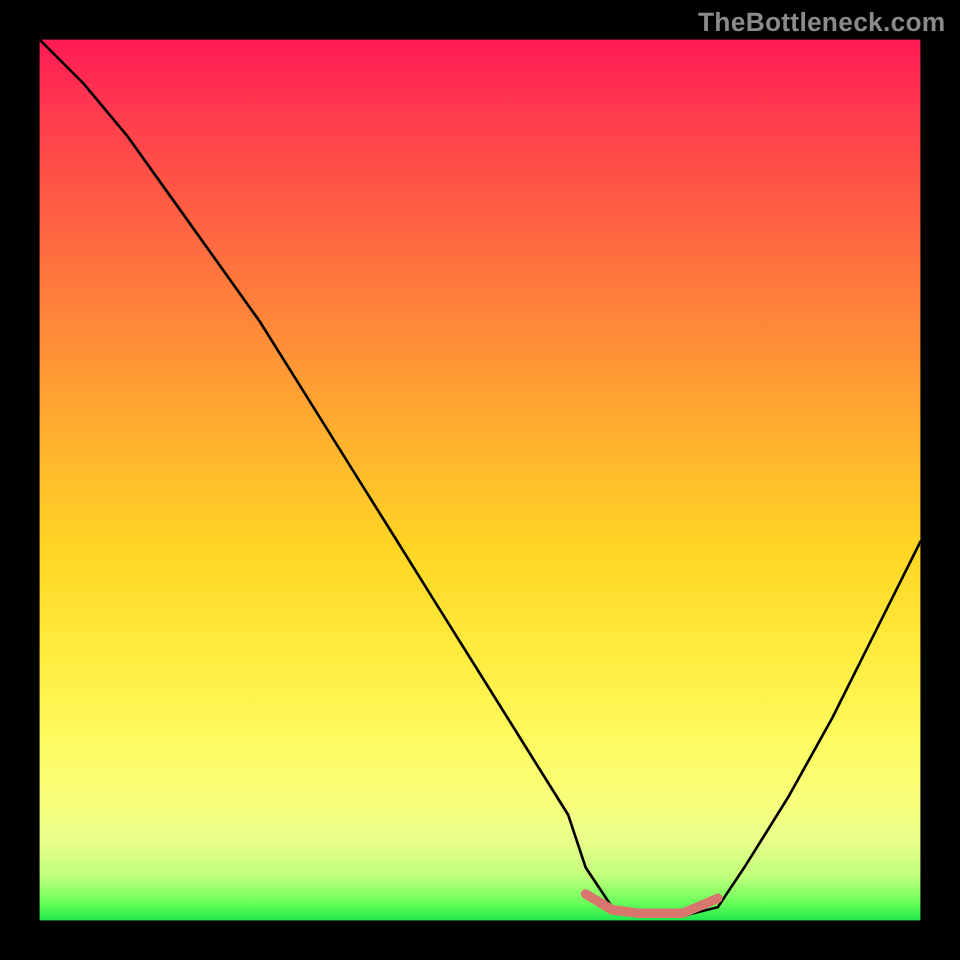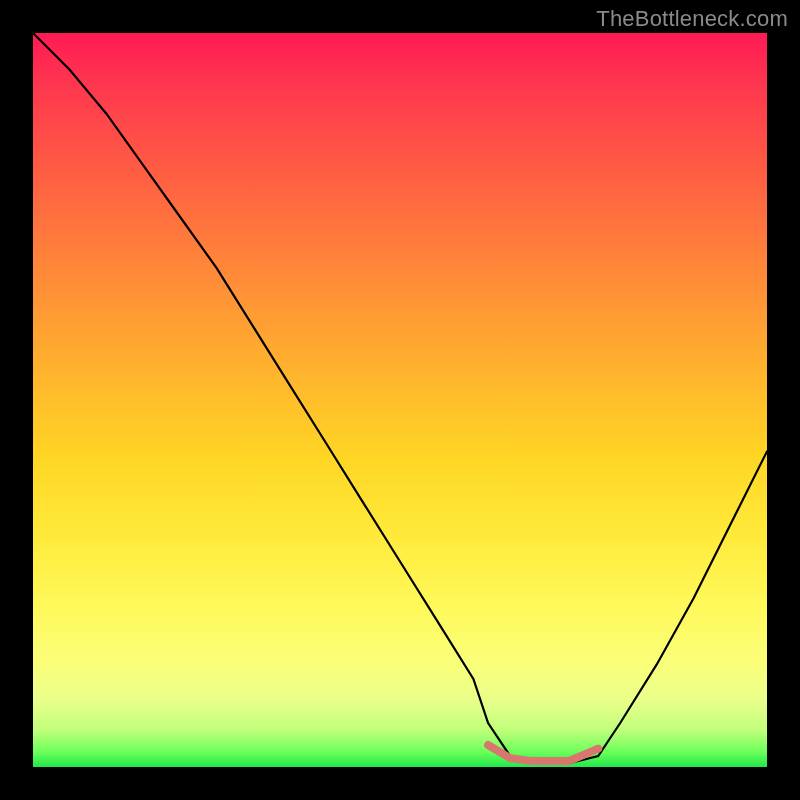--- a/index.html
+++ b/index.html
@@ -39,21 +39,21 @@
       #c0ff7a 95%,
       #6aff5a 98%,
       #20e84a 100%);
   }
   .watermark {
     position: absolute;
     top: 6px;
     right: 12px;
     font-family: Arial, Helvetica, sans-serif;
     font-size: 22px;
-    font-weight: 400;
+    font-weight: 700;
     color: #8a8a8a;
     letter-spacing: 0.2px;
   }
   svg.curve {
     position: absolute;
     left: 33px;
     top: 33px;
     width: 734px;
     height: 734px;
     overflow: visible;

